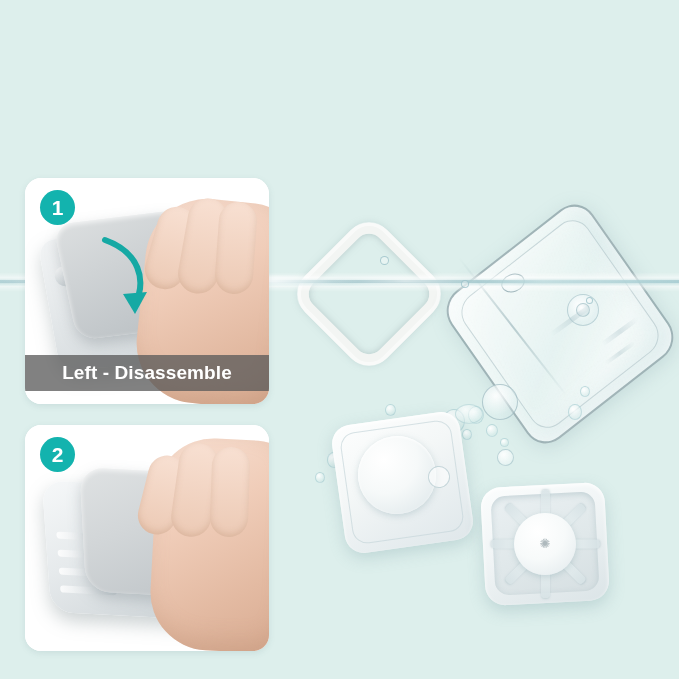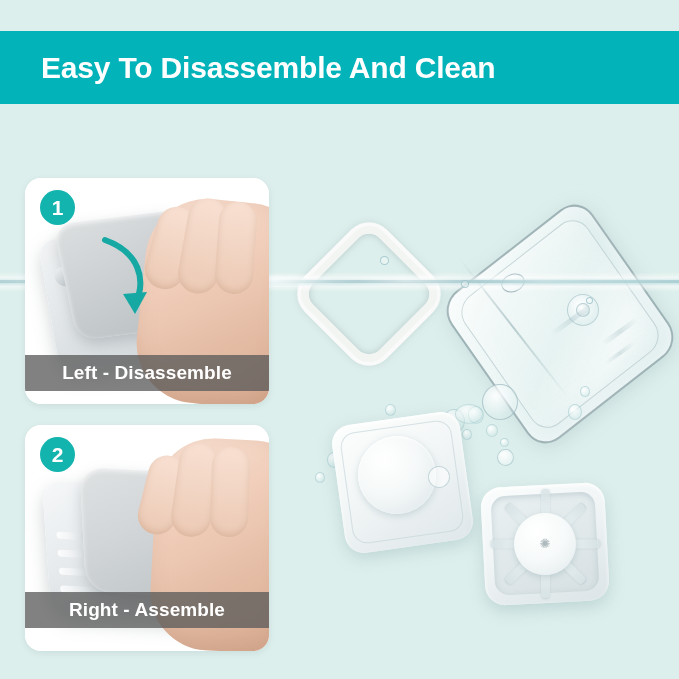--- a/index.html
+++ b/index.html
@@ -504,23 +504,20 @@
     letter-spacing: 0.1px;
     white-space: nowrap;
     font-family: "Liberation Sans", sans-serif;
   }
 </style>
 </head>
 <body>
 
 <div class="page">
 
-  <div class="banner">
-    <div class="banner-title">Easy To Disassemble And Clean</div>
-  </div>
 
   <div class="stage">
 
     <div class="gasket"></div>
     <div class="gasket-sheen"></div>
 
     <div class="clear-body"></div>
     <div class="clear-body-rim"></div>
     <div class="clear-body-edge"></div>
     <div class="knob"></div>
@@ -605,18 +602,15 @@
         <div class="c2-ribline" style="top:36px;"></div>
         <div class="c2-ribline" style="top:54px;"></div>
       </div>
       <div class="c2-lid"></div>
       <div class="c2-hand"></div>
       <div class="c1-finger" style="left:118px;top:30px;width:38px;height:80px;transform:rotate(14deg);"></div>
       <div class="c1-finger" style="left:150px;top:18px;width:40px;height:94px;transform:rotate(8deg);"></div>
       <div class="c1-finger" style="left:186px;top:22px;width:38px;height:90px;transform:rotate(2deg);"></div>
     </div>
     <div class="badge">2</div>
-    <div class="caption">
-      <span class="caption-text">Right - Assemble</span>
-    </div>
   </div>
 
 </div>
 
 </body></html>

